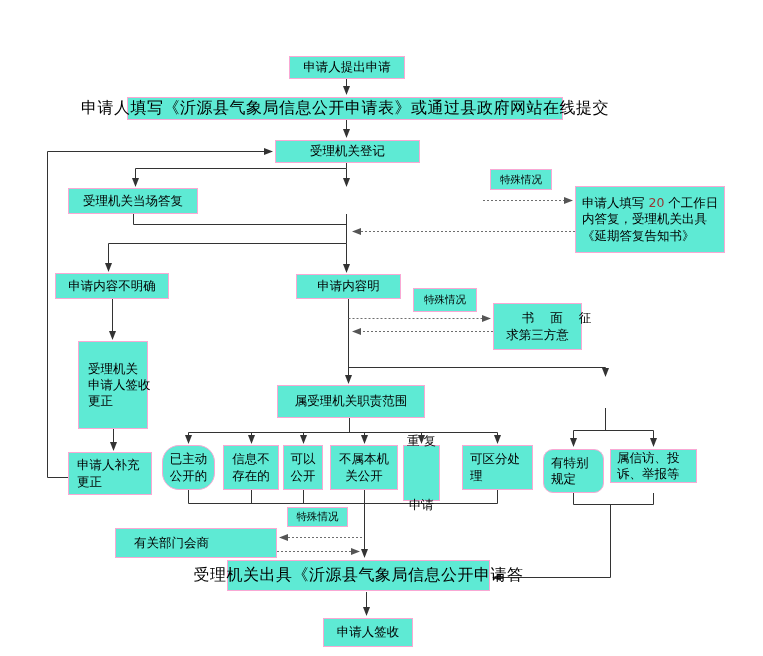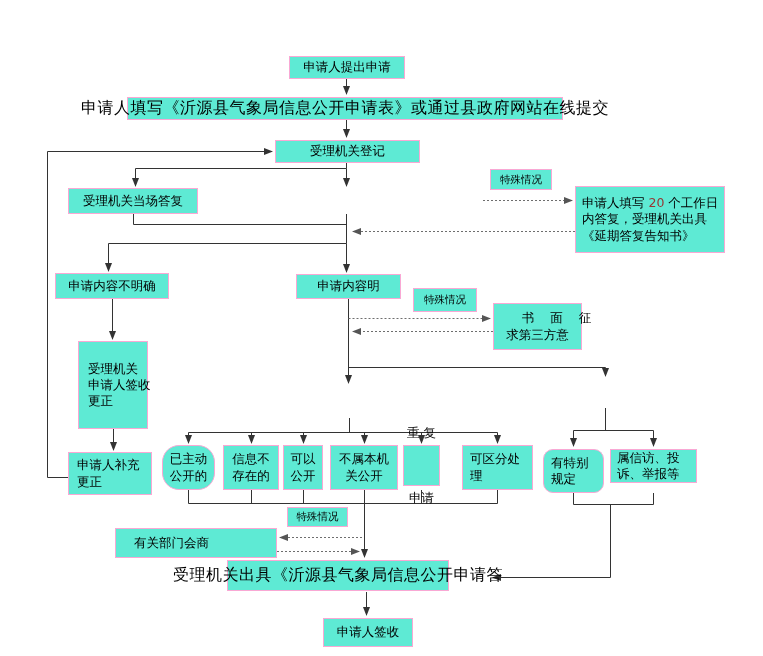--- a/index.html
+++ b/index.html
@@ -109,39 +109,40 @@
     <span class="ln">受理机关</span>
     <span class="ln">申请人签收</span>
     <span class="ln">更正</span>
   </div>
 
   <div class="node left" style="left:68px;top:452px;width:84px;height:43px;padding-left:8px;">
     <span class="ln">申请人补充</span>
     <span class="ln">更正</span>
   </div>
 
+  <div class="node" style="left:277px;top:385px;width:148px;height:33px;">属受理机关职责范围</div>
 
 
   <div class="node" style="left:162px;top:445px;width:53px;height:45px;border-radius:17px;">
     <span class="ln">已主动</span>
       <span class="ln">公开的</span>
   </div>
   <div class="node" style="left:223px;top:445px;width:56px;height:45px;">
     <span class="ln">信息不</span>
       <span class="ln">存在的</span>
   </div>
   <div class="node" style="left:283px;top:445px;width:40px;height:45px;">
     <span class="ln">可以</span>
       <span class="ln">公开</span>
   </div>
   <div class="node" style="left:330px;top:445px;width:68px;height:45px;">
     <span class="ln">不属本机</span>
       <span class="ln">关公开</span>
   </div>
-  <div class="node" style="left:403px;top:445px;width:37px;height:41px;gap:48px;">
+  <div class="node" style="left:403px;top:445px;width:37px;height:56px;gap:48px;">
     <span class="ln">重 复</span>
       <span class="ln">申请</span>
   </div>
   <div class="node left" style="left:462px;top:445px;width:71px;height:45px;padding-left:7px;">
     <span class="ln">可区分处</span>
       <span class="ln">理</span>
   </div>
 
   <div class="node left" style="left:543px;top:449px;width:61px;height:44px;padding-left:7px;border-radius:10px;">
     <span class="ln">有特别</span>
@@ -149,17 +150,17 @@
   </div>
   <div class="node left" style="left:610px;top:449px;width:87px;height:34px;padding-left:6px;">
     <span class="ln">属信访、投</span>
       <span class="ln">诉、举报等</span>
   </div>
 
   <div class="node left" style="left:115px;top:528px;width:162px;height:30px;padding-left:18px;">有关部门会商</div>
 
   <div class="node small" style="left:287px;top:507px;width:61px;height:20px;">特殊情况</div>
 
-  <div class="node dense" style="left:227px;top:560px;width:222px;height:31px;">受理机关出具《沂源县气象局信息公开申请答</div>
+  <div class="node dense" style="left:227px;top:560px;width:263px;height:31px;">受理机关出具《沂源县气象局信息公开申请答</div>
 
   <div class="node" style="left:323px;top:618px;width:90px;height:29px;">申请人签收</div>
 
 </div>
 
 </body></html>

